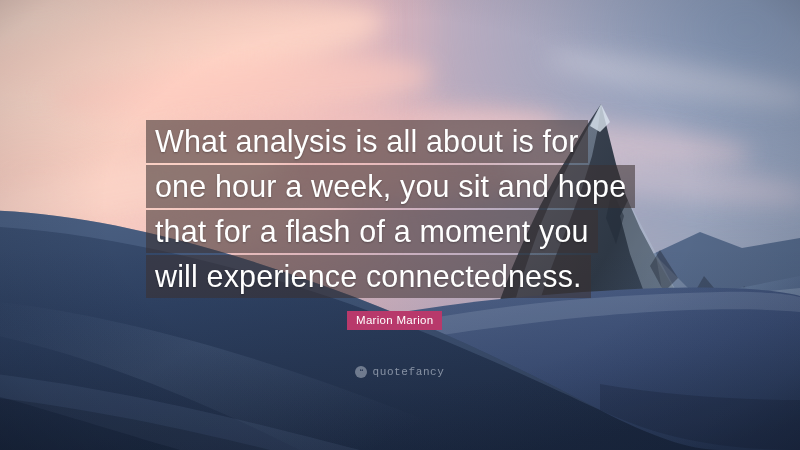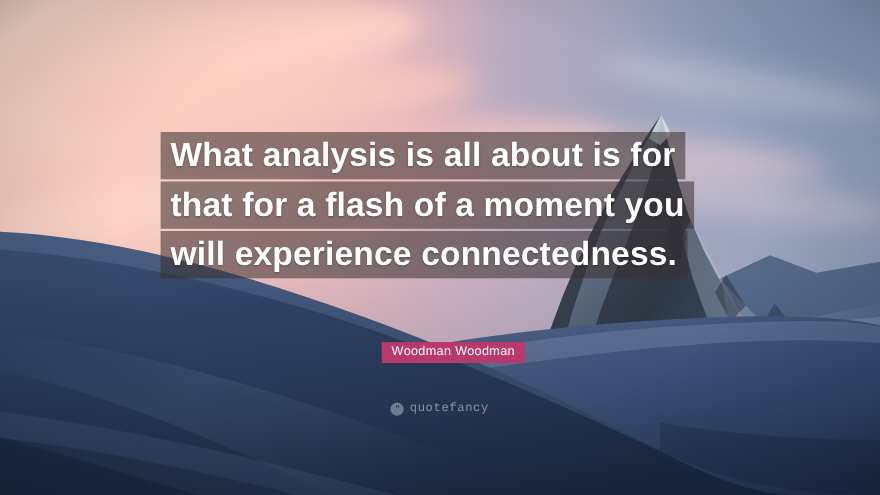--- a/index.html
+++ b/index.html
@@ -139,21 +139,21 @@
   }
   .qline {
     display: block;
     width: max-content;
     max-width: 520px;
     background: rgba(58,48,48,0.56);
     color: #ffffff;
     font-size: 30.5px;
     line-height: 43px;
     height: 43px;
-    font-weight: 700;
+    font-weight: 400;
     letter-spacing: 0.15px;
     padding: 0 9px 0 9px;
     margin: 0 0 2px 0;
     white-space: nowrap;
     box-sizing: border-box;
     text-shadow: 0 1px 2px rgba(0,0,0,0.28);
   }
 
   
   .author-badge {
@@ -315,24 +315,25 @@
 
       <path d="M600,410 C660,438 720,450 800,450 L800,400 C740,400 670,396 600,384 Z" fill="rgba(18,28,48,0.26)"></path>
     </svg>
 
     <div class="grade"></div>
     <div class="vignette"></div>
   </div>
 
   <div class="quote-block">
     <span class="qline">What analysis is all about is for</span>
+    <span class="qline">one hour a week, you sit and hope</span>
     <span class="qline">that for a flash of a moment you</span>
     <span class="qline">will experience connectedness.</span>
   </div>
 
-  <div class="author-badge">Woodman Woodman</div>
+  <div class="author-badge">Marion Marion</div>
 
   <div class="watermark">
     <span class="wm-icon">“</span>
     <span class="wm-text">quotefancy</span>
   </div>
 
 </div>
 
 </body></html>

